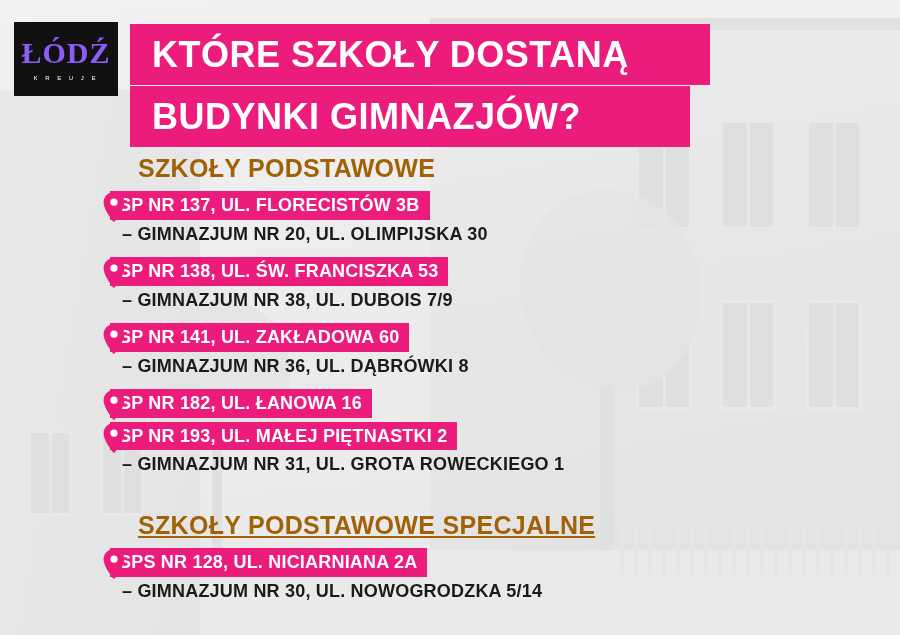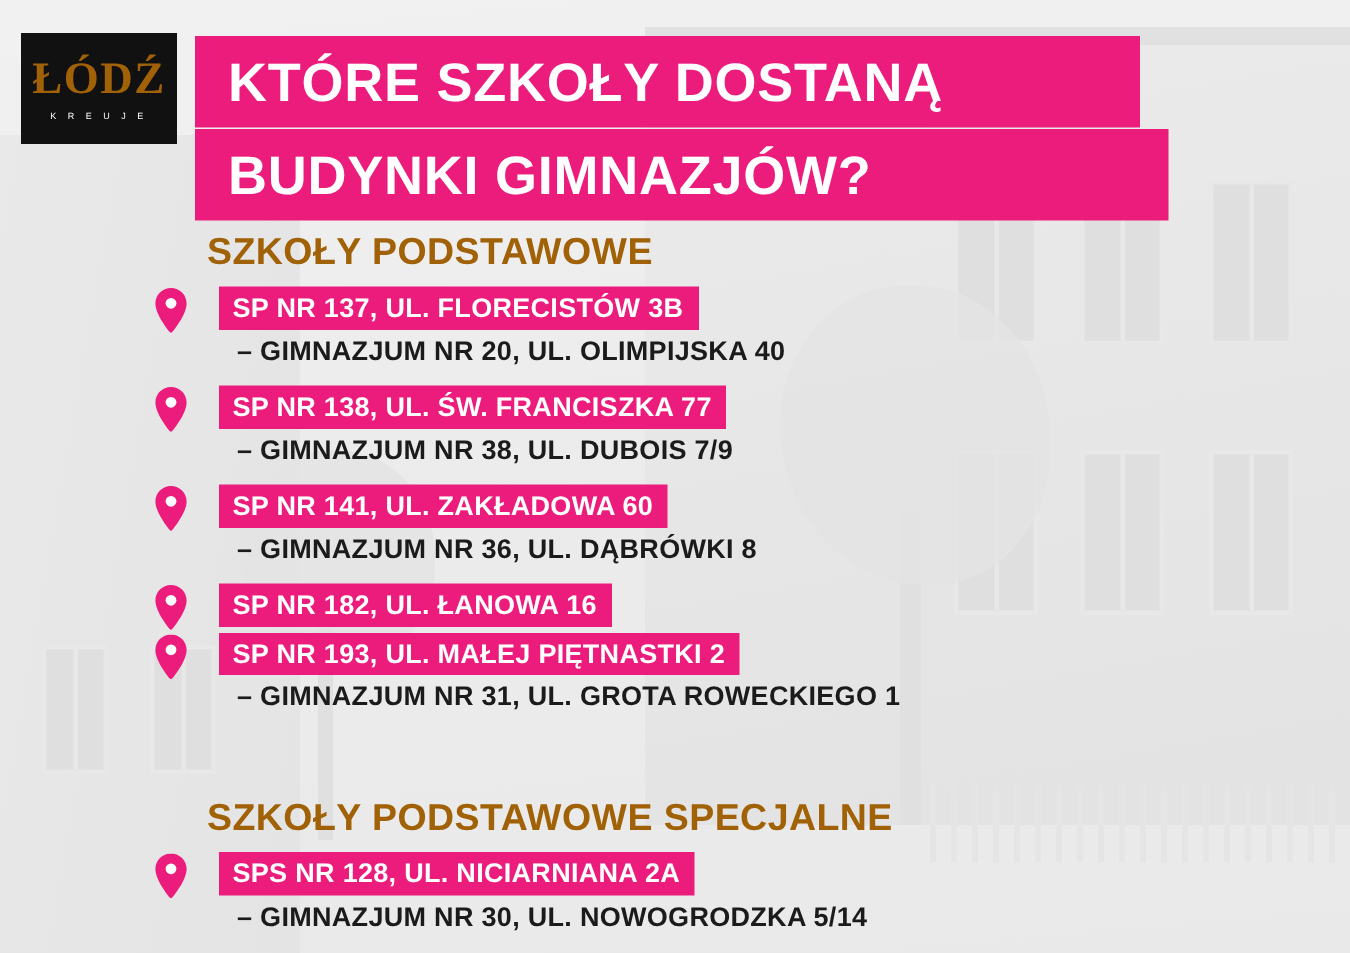--- a/index.html
+++ b/index.html
@@ -87,21 +87,21 @@
     position: absolute;
     left: 14px; top: 22px;
     width: 104px; height: 74px;
     background: #111;
     display: flex;
     flex-direction: column;
     align-items: center;
     justify-content: center;
   }
   .logo-mark {
-    color: #a16207;
+    color: #8b5cf6;
     font-size: 30px;
     font-weight: bold;
     letter-spacing: 1px;
     line-height: 1;
     font-family: "Liberation Serif", serif;
   }
   .logo-sub {
     color: #fff;
     font-size: 6px;
     letter-spacing: 3px;
@@ -118,42 +118,42 @@
     display: inline-block;
     background: #ec1c7d;
     color: #ffffff;
     font-size: 36px;
     font-weight: bold;
     letter-spacing: 0.5px;
     line-height: 1;
     padding: 13px 18px 12px 22px;
     box-sizing: border-box;
   }
-  .title-line.l1 { width: 630px; }
-  .title-line.l2 { width: 649px; margin-top: 1px; }
+  .title-line.l1 { width: 580px; }
+  .title-line.l2 { width: 560px; margin-top: 1px; }
 
   
   .content {
     position: absolute;
     left: 0; top: 140px;
     width: 900px;
   }
   .section-head {
     font-size: 25px;
     font-weight: bold;
     color: #a16207;
     letter-spacing: 0.3px;
     margin: 14px 0 8px 138px;
   }
-  .section-head.second { margin-top: 56px; }
+  .section-head.second { margin-top: 36px; text-decoration: underline; }
 
   .entry {
     position: relative;
     margin: 0 12px 4px 0;
-    padding-left: 108px;
+    padding-left: 72px;
   }
   .pin {
     position: absolute;
     left: 103px;
     top: 1px;
     width: 22px;
     height: 30px;
   }
   .pin svg { display: block; }
 
@@ -220,31 +220,31 @@
     <div class="section-head">SZKOŁY PODSTAWOWE</div>
 
     <div class="entry">
       <span class="pin">
         <svg width="22" height="30" viewBox="0 0 22 30">
             <path d="M11 0C5.2 0 .6 4.6.6 10.3c0 7.6 9.2 18.6 9.6 19.1.4.5 1.2.5 1.6 0 .4-.5 9.6-11.5 9.6-19.1C21.4 4.6 16.8 0 11 0z" fill="#ec1c7d"></path>
             <circle cx="11" cy="10.2" r="3.6" fill="#ffffff"></circle>
           </svg>
       </span>
       <span class="school">SP NR 137, UL. FLORECISTÓW 3B</span>
-      <span class="gym">– GIMNAZJUM NR 20, UL. OLIMPIJSKA 40</span>
-    </div>
-
-    <div class="entry">
-      <span class="pin">
-        <svg width="22" height="30" viewBox="0 0 22 30">
-            <path d="M11 0C5.2 0 .6 4.6.6 10.3c0 7.6 9.2 18.6 9.6 19.1.4.5 1.2.5 1.6 0 .4-.5 9.6-11.5 9.6-19.1C21.4 4.6 16.8 0 11 0z" fill="#ec1c7d"></path>
-            <circle cx="11" cy="10.2" r="3.6" fill="#ffffff"></circle>
-          </svg>
-      </span>
-      <span class="school">SP NR 138, UL. ŚW. FRANCISZKA 77</span>
+      <span class="gym">– GIMNAZJUM NR 20, UL. OLIMPIJSKA 30</span>
+    </div>
+
+    <div class="entry">
+      <span class="pin">
+        <svg width="22" height="30" viewBox="0 0 22 30">
+            <path d="M11 0C5.2 0 .6 4.6.6 10.3c0 7.6 9.2 18.6 9.6 19.1.4.5 1.2.5 1.6 0 .4-.5 9.6-11.5 9.6-19.1C21.4 4.6 16.8 0 11 0z" fill="#ec1c7d"></path>
+            <circle cx="11" cy="10.2" r="3.6" fill="#ffffff"></circle>
+          </svg>
+      </span>
+      <span class="school">SP NR 138, UL. ŚW. FRANCISZKA 53</span>
       <span class="gym">– GIMNAZJUM NR 38, UL. DUBOIS 7/9</span>
     </div>
 
     <div class="entry">
       <span class="pin">
         <svg width="22" height="30" viewBox="0 0 22 30">
             <path d="M11 0C5.2 0 .6 4.6.6 10.3c0 7.6 9.2 18.6 9.6 19.1.4.5 1.2.5 1.6 0 .4-.5 9.6-11.5 9.6-19.1C21.4 4.6 16.8 0 11 0z" fill="#ec1c7d"></path>
             <circle cx="11" cy="10.2" r="3.6" fill="#ffffff"></circle>
           </svg>
       </span>

